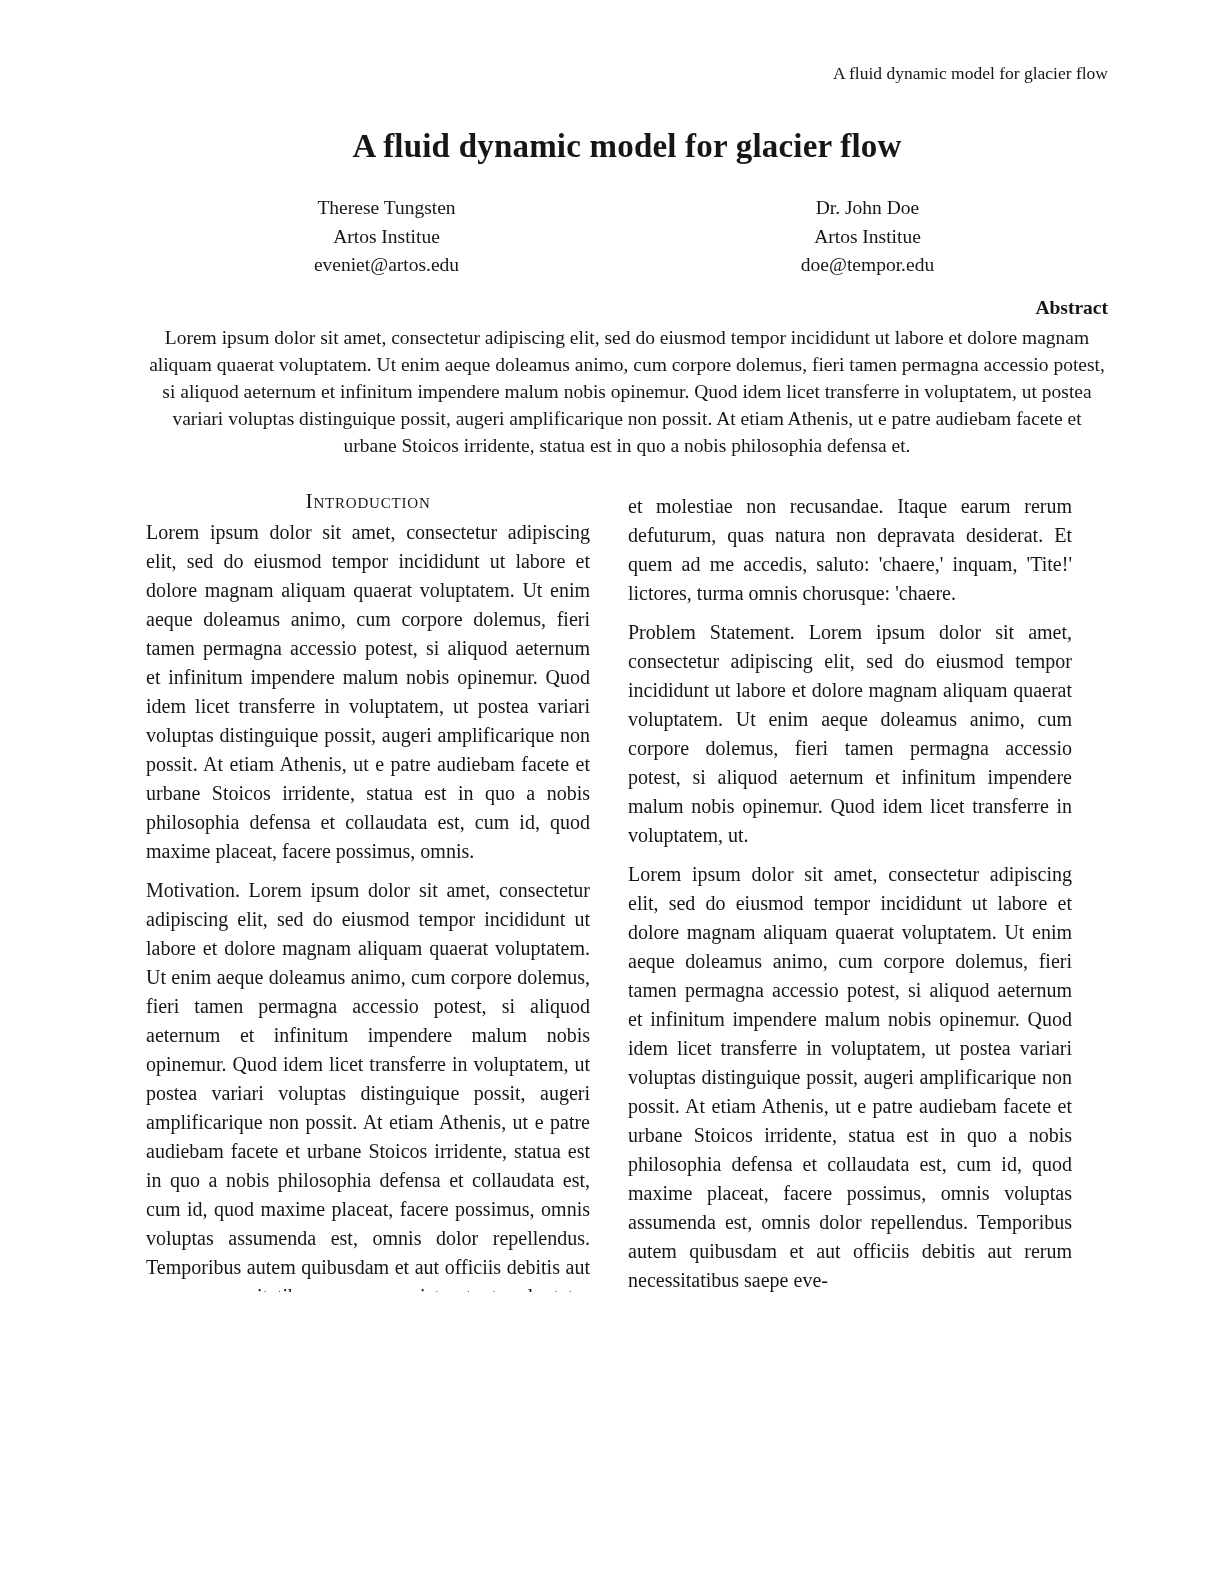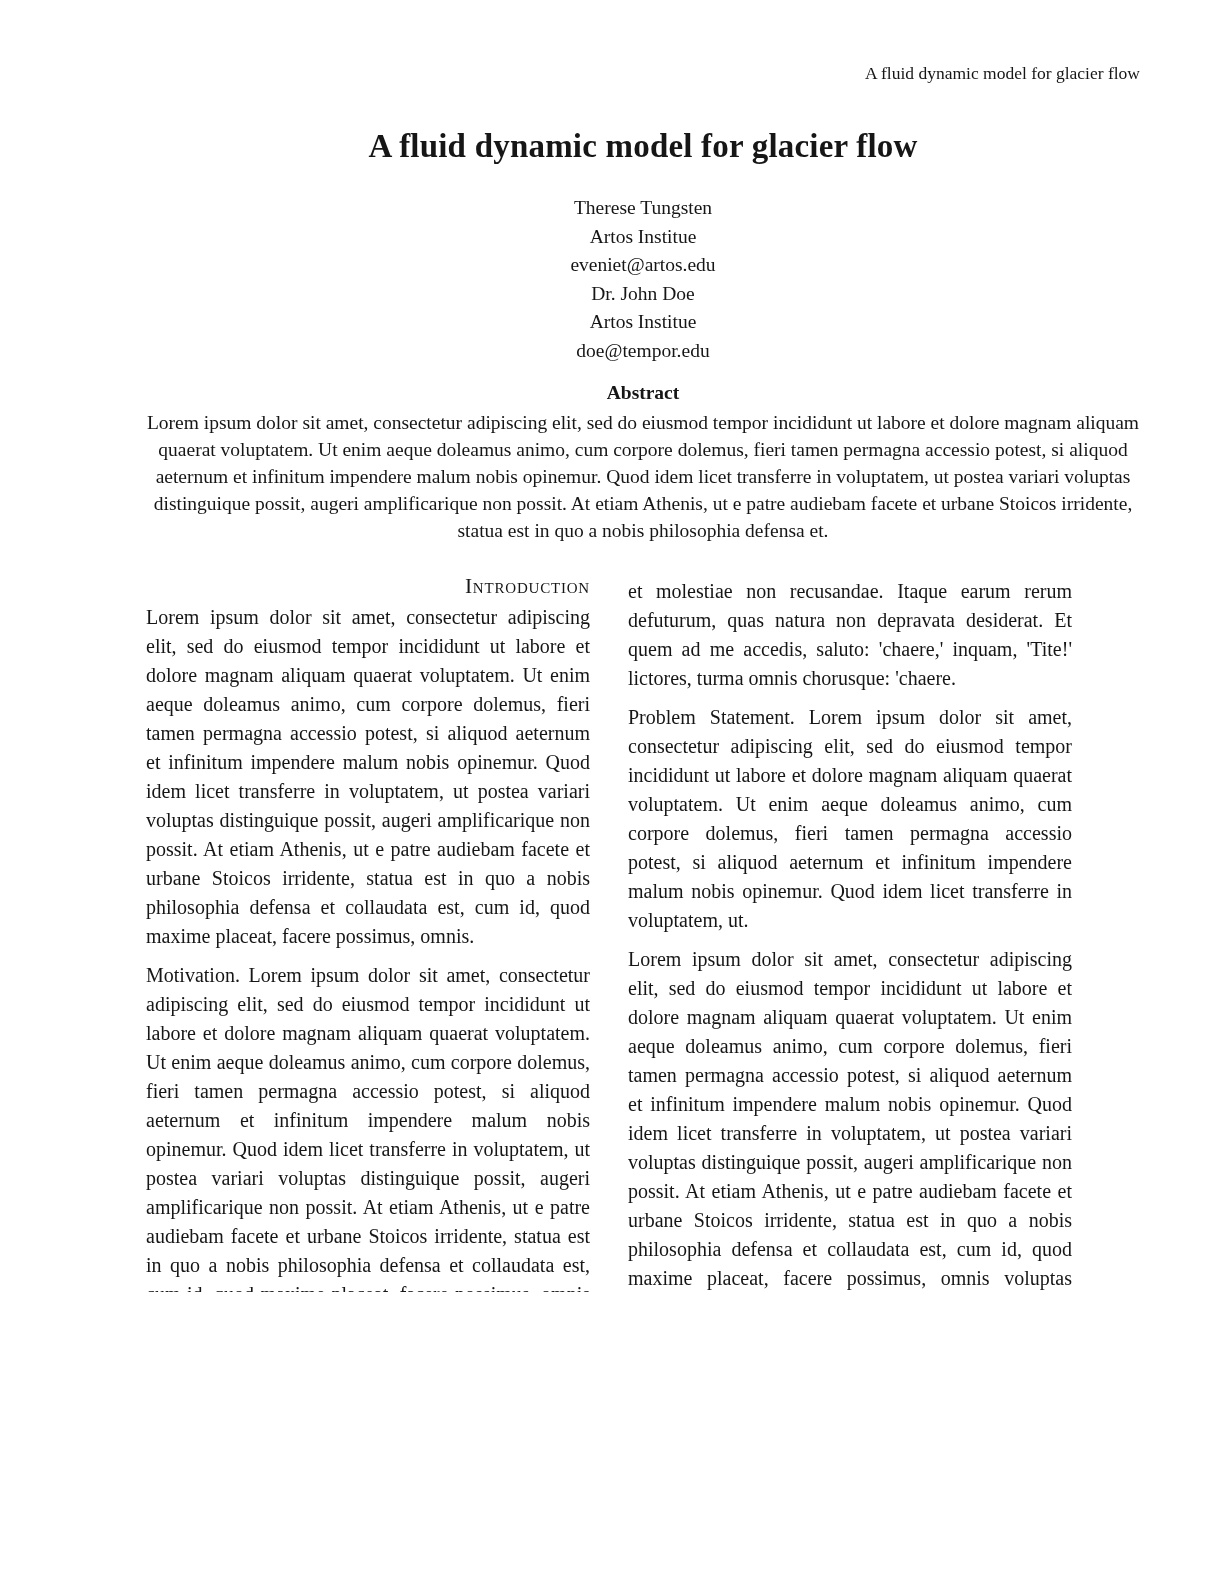--- a/index.html
+++ b/index.html
@@ -4,48 +4,47 @@
 <style>
   html, body { margin: 0; padding: 0; background: #ffffff; }
   .page {
     position: relative;
     width: 1224px;
     height: 1292px;
     background: #ffffff;
     color: #161616;
     font-family: "Liberation Serif", "DejaVu Serif", serif;
     box-sizing: border-box;
-    padding: 62px 84px 0 146px;
+    padding: 62px 116px 0 146px;
     overflow: hidden;
   }
   .running-header {
     text-align: right;
     font-size: 17.5px;
     line-height: 22px;
   }
   .paper-title {
     text-align: center;
     font-size: 33px;
     font-weight: 700;
     margin: 44px 0 0 0;
     letter-spacing: 0.2px;
   }
   .authors {
     display: flex;
     margin-top: 29px;
-    flex-direction: column;
   }
   .author {
     flex: 1 1 50%;
     text-align: center;
     font-size: 19.5px;
     line-height: 28.5px;
   }
   .abstract-heading {
-    text-align: center;
+    text-align: right;
     font-weight: 700;
     font-size: 19.5px;
     margin-top: 17px;
   }
   .abstract-text {
     text-align: center;
     font-size: 19.5px;
     line-height: 27px;
     margin-top: 5px;
   }
@@ -54,21 +53,21 @@
     gap: 38px;
     margin-top: 29px;
   }
   .column {
     width: 444px;
     min-width: 444px;
   }
   .section-heading {
     font-variant-caps: small-caps;
     font-weight: 400;
-    text-align: right;
+    text-align: center;
     font-size: 21.5px;
     line-height: 26px;
     letter-spacing: 0.8px;
     margin: 15px 0 1px 0;
   }
   .column .section-heading:first-child { margin-top: 0; }
   .para {
     text-align: justify;
     font-size: 20px;
     line-height: 29px;

